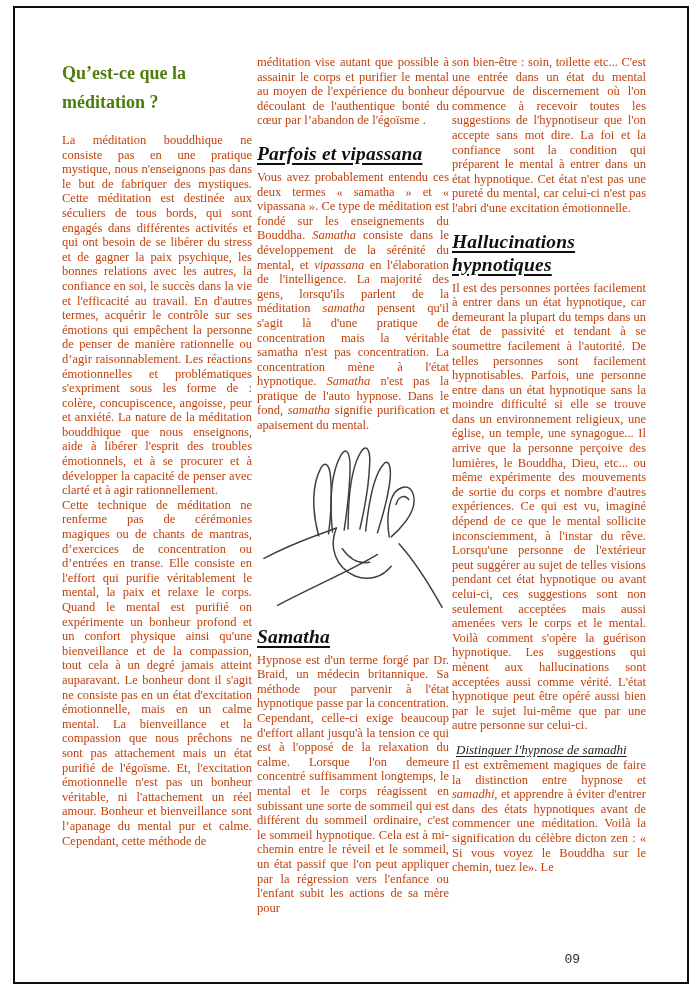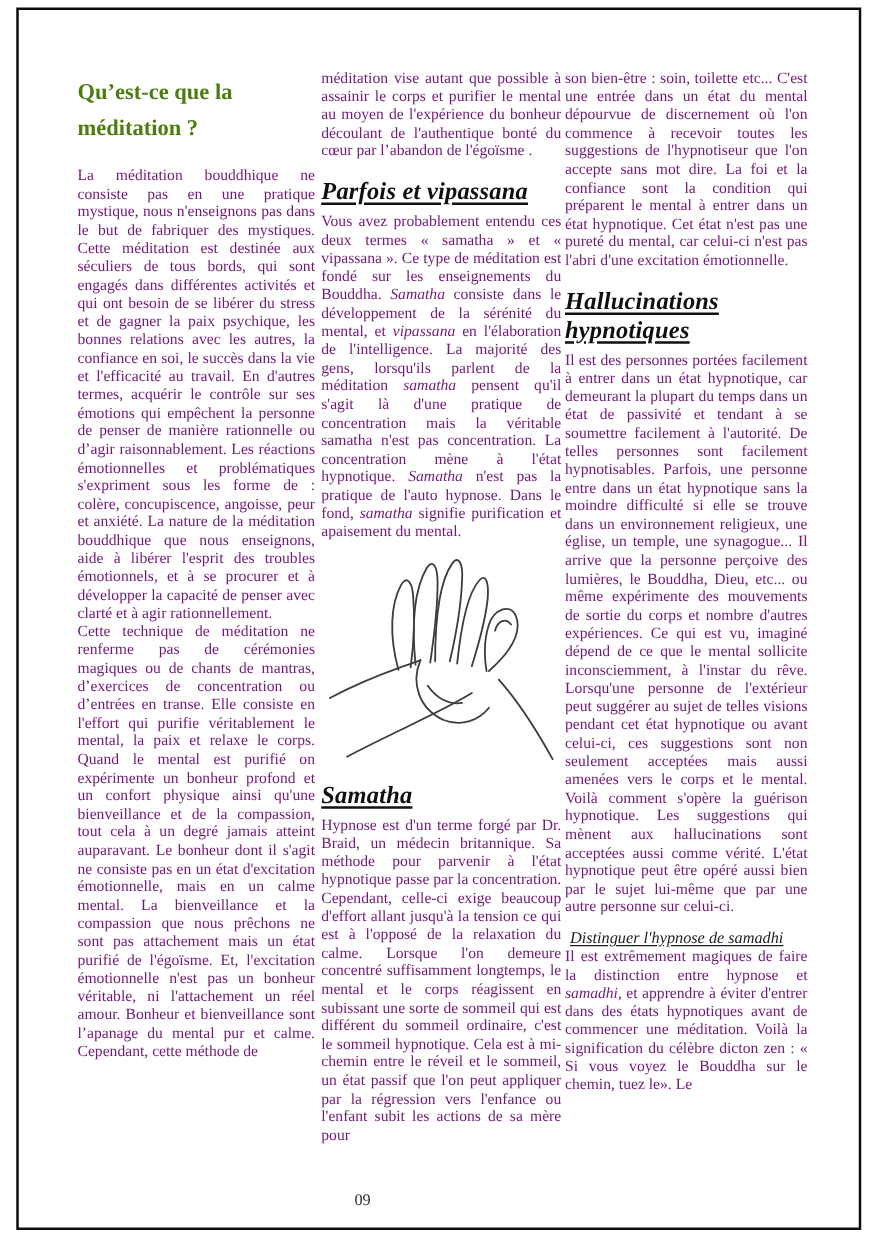--- a/index.html
+++ b/index.html
@@ -10,43 +10,43 @@
   .frame{
     position:absolute;left:13px;top:6px;right:11px;bottom:6px;
     border:2px solid #0d0d0d;pointer-events:none;
   }
   .col{position:absolute;top:55px;}
   .col1{left:62px;width:190px;}
   .col2{left:257px;width:192px;}
   .col3{left:452px;width:194px;}
   p.body{
     margin:0;font-size:12.5px;line-height:14.6px;text-align:justify;
-    hyphens:auto;-webkit-hyphens:auto;color:#701a75;
+    hyphens:auto;-webkit-hyphens:auto;color:#c2410c;
   }
   h1.title{
     font-size:18px;line-height:29px;font-weight:bold;
     margin:4px 0 16px 0;color:#4d7c0f;
   }
   h2.sec{
     font-size:19.5px;line-height:23px;font-weight:bold;font-style:italic;
     text-decoration:underline;text-decoration-thickness:2px;text-underline-offset:3px;
     margin:14px 0 5px 0;color:#101010;letter-spacing:.2px;
   }
   .subhead{
     font-size:13px;line-height:15px;font-style:italic;
     text-decoration:underline;text-underline-offset:2px;
     margin:9px 0 1px 4px;
   }
   .figure{
     height:188px;margin:2px 0 0 0;
     display:flex;align-items:center;justify-content:center;
   }
   .pagenum{
-    position:absolute;left:0;top:952px;width:580px;text-align:center;
-    font-size:13px;color:#2a2a2a;
+    position:absolute;left:0;top:952px;width:580px;text-align:right;
+    font-size:13px;color:#2a2a2a;font-family:Liberation Mono, monospace;
   }
 </style>
 </head>
 <body>
 
 <div class="frame"></div>
 
 <div class="col col1">
   <h1 class="title">Qu’est-ce que la méditation ?</h1>
   <p class="body">La méditation bouddhique ne consiste pas en une pratique mystique, nous n'enseignons pas dans le but de fabriquer des mystiques. Cette méditation est destinée aux séculiers de tous bords, qui sont engagés dans différentes activités et qui ont besoin de se libérer du stress et de gagner la paix psychique, les bonnes relations avec les autres, la confiance en soi, le succès dans la vie et l'efficacité au travail. En d'autres termes, acquérir le contrôle sur ses émotions qui empêchent la personne de penser de manière rationnelle ou d’agir raisonnablement. Les réactions émotionnelles et problématiques s'expriment sous les forme de : colère, concupiscence, angoisse, peur et anxiété. La nature de la méditation bouddhique que nous enseignons, aide à libérer l'esprit des troubles émotionnels, et à se procurer et à développer la capacité de penser avec clarté et à agir rationnellement.</p>

